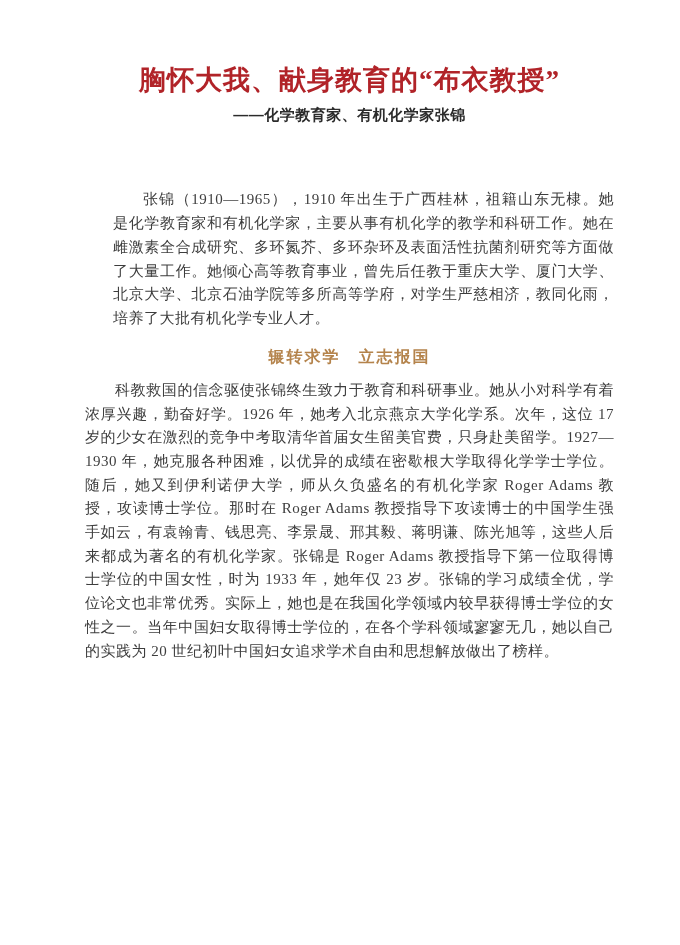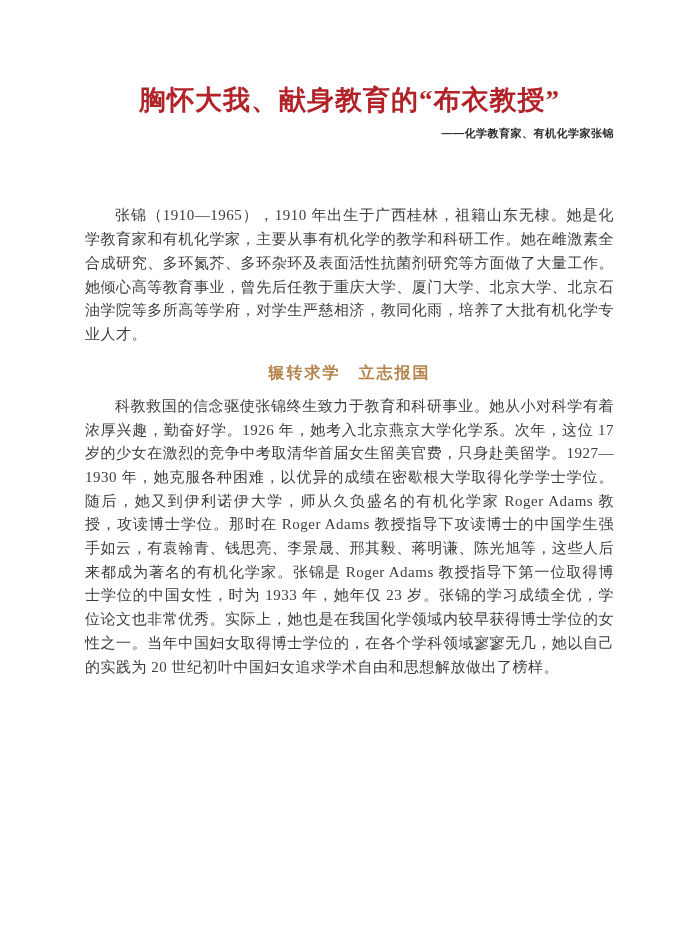--- a/index.html
+++ b/index.html
@@ -9,54 +9,55 @@
   }
   body {
     width: 680px;
     height: 945px;
     font-family: "Liberation Serif", "DejaVu Serif", serif;
   }
   .page {
     box-sizing: border-box;
     width: 680px;
     height: 945px;
-    padding: 84px 66px 0 85px;
+    padding: 64px 66px 0 85px;
     overflow: hidden;
     background: #ffffff;
   }
   .title {
     margin: 0;
     text-align: center;
     font-size: 27px;
     font-weight: bold;
     line-height: 1.2;
     letter-spacing: 1px;
     color: var(--title-color, #b12328);
     font-family: "Liberation Serif", "DejaVu Serif", serif;
   }
   .subtitle {
     margin: 10px 0 0 0;
-    text-align: right;
-    font-size: 11px;
+    text-align: center;
+    font-size: 15px;
     font-weight: bold;
     letter-spacing: 0.5px;
     color: var(--subtitle-color, #2b2b2b);
     font-family: "Liberation Sans", "DejaVu Sans", sans-serif;
   }
   .body-para {
     margin: 0;
     font-size: 15px;
     line-height: 23.7px;
     letter-spacing: 0.5px;
     text-align: justify;
     text-indent: 2em;
     color: var(--body-color, #3d3d3d);
   }
   .intro {
     margin-top: 63px;
+    margin-left: 28px;
   }
   .section-heading {
     margin: 16px 0 13px 0;
     text-align: center;
     font-size: 16px;
     font-weight: bold;
     letter-spacing: 2px;
     line-height: 1.2;
     color: var(--heading-color, #b4834b);
     font-family: "Liberation Serif", "DejaVu Serif", serif;

